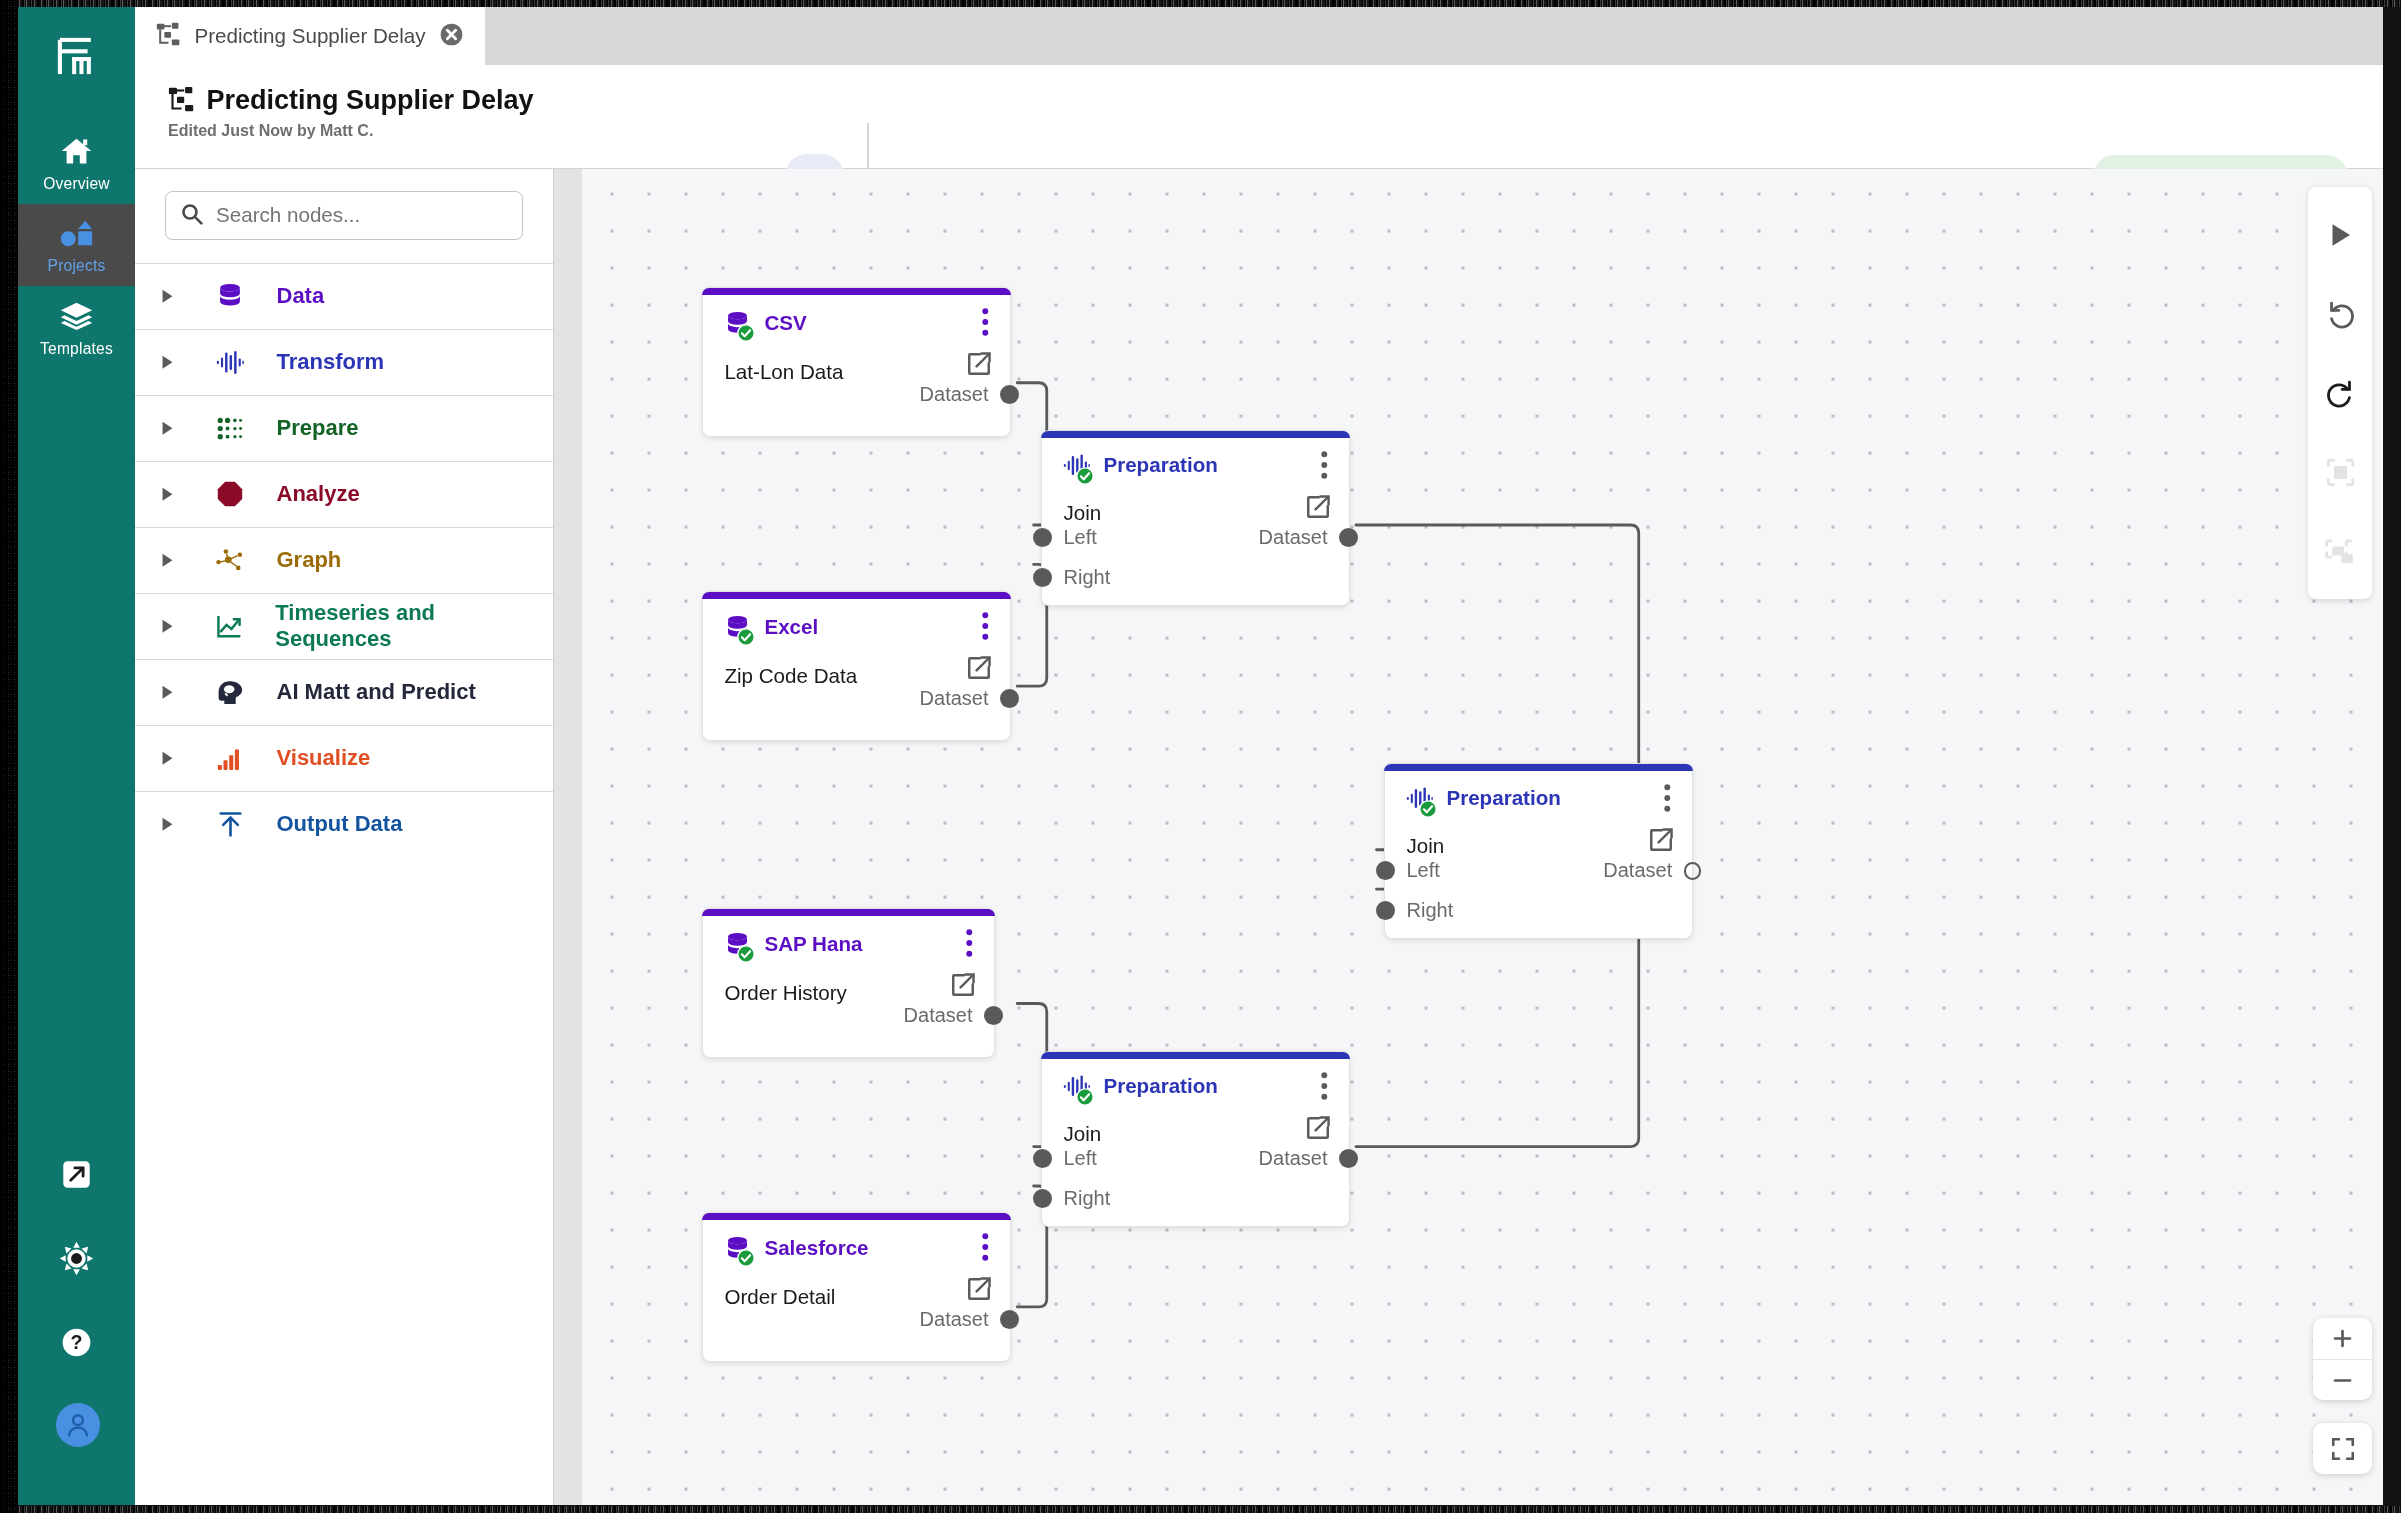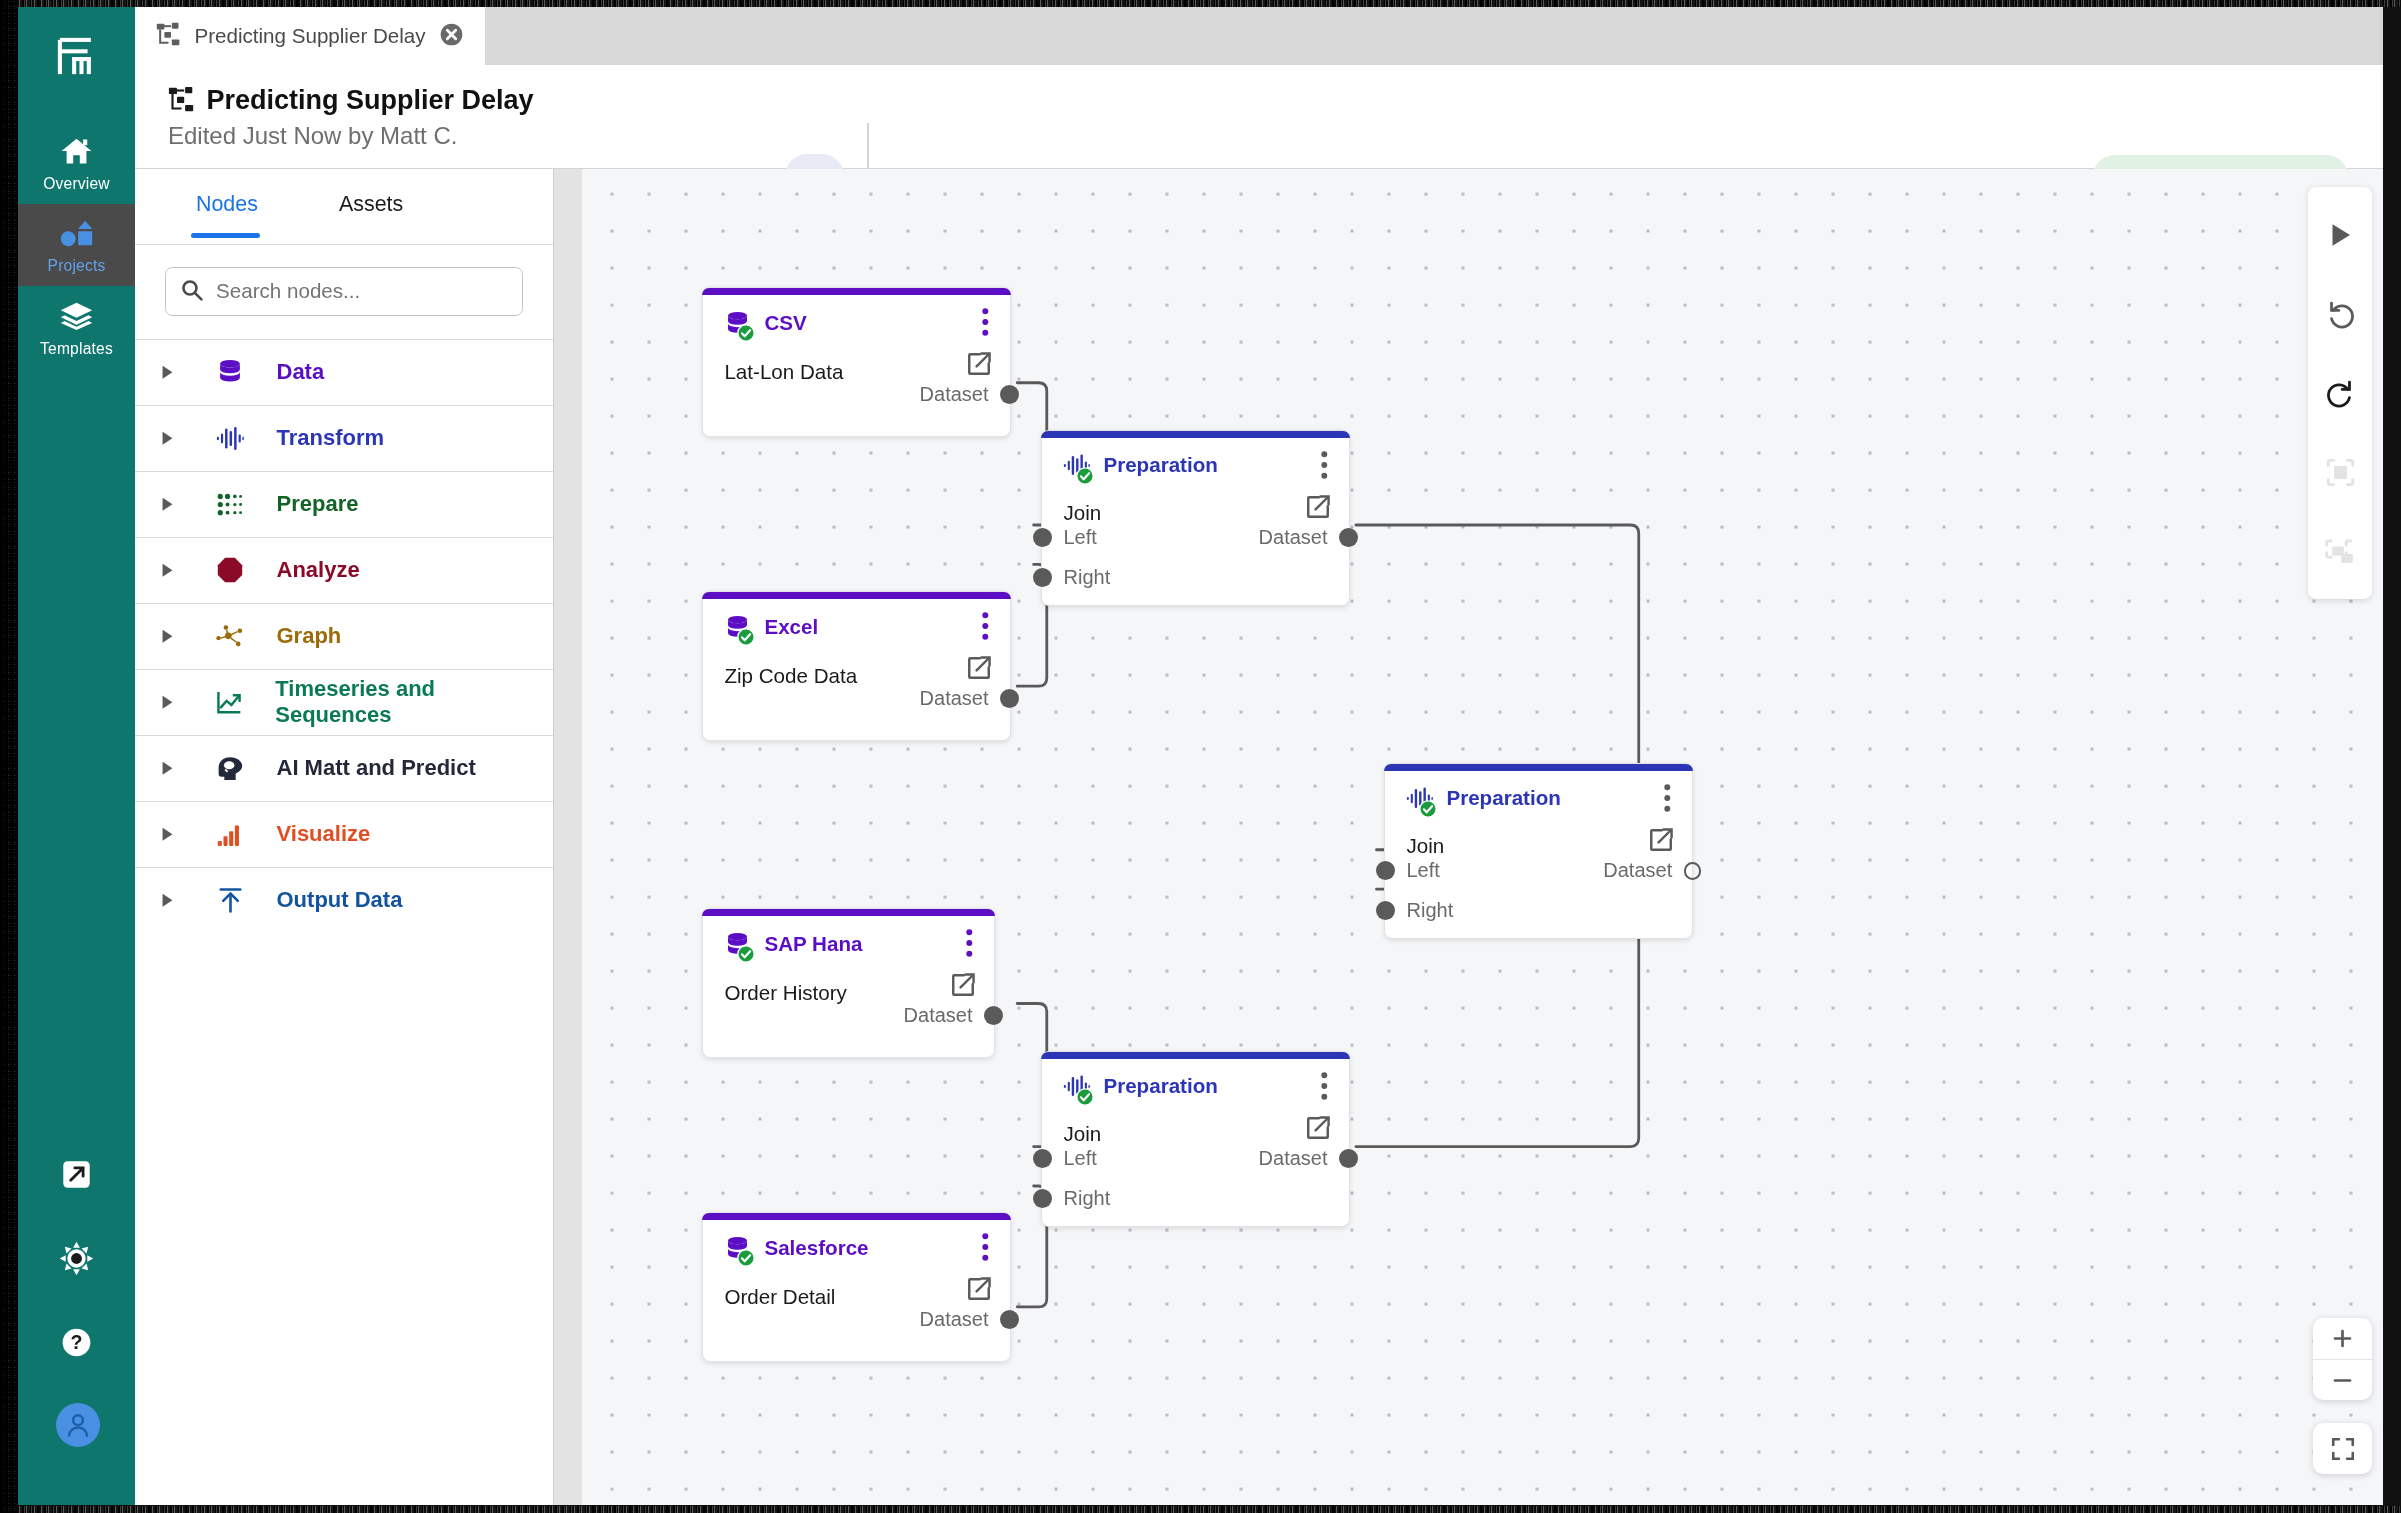--- a/index.html
+++ b/index.html
@@ -80,21 +80,21 @@
   #doc-tab .tt { font-size: 20.6px; color: #4a4a4a; white-space: nowrap; }
 
   
   #header {
     position: absolute; left: 117px; top: 58px; width: 2248px; height: 104px;
     background: #fff; border-bottom: 0.8px solid #d4d4d4;
   }
   #titlewrap { position: absolute; left: 33px; top: 20px; }
   #title-row { display: flex; align-items: center; gap: 11.5px; }
   #page-title { font-size: 27px; font-weight: bold; color: #111; }
-  #subtitle { font-size: 24px; color: #6e6e6e; margin-top: 5.8px; }
+  #subtitle { font-size: 16px; color: #6e6e6e; margin-top: 5.8px; font-weight: bold; }
   #version-badge {
     position: absolute; left: 650px; top: 89px;
     width: 59px; height: 44px; border-radius: 22px;
     background: #e8eaf6; color: #1f2437;
     display: flex; align-items: center; justify-content: center;
     font-size: 20.6px; font-weight: bold;
   }
   #header-divider { position: absolute; left: 732px; top: 58px; width: 1.6px; height: 104px; background: #d4d4d4; }
   #resource-badge {
     position: absolute; right: 35px; top: 90px;
@@ -326,25 +326,20 @@
           <span id="page-title">Predicting Supplier Delay</span>
         </div>
         <div id="subtitle">Edited Just Now by Matt C.</div>
       </div>
       <div id="version-badge">v1</div>
       <div id="header-divider"></div>
       <div id="resource-badge">Memory: 0%, CPU: 0%</div>
     </div>
 
     <div id="panel">
-      <div id="panel-tabs">
-        <div class="ptab active" style="left:61px">Nodes</div>
-        <div class="ptab" style="left:204px">Assets</div>
-        <div class="ptab-underline" style="left:56px; top:64px; width:69px"></div>
-      </div>
 
       <div id="search-wrap">
         <div id="search-box">
           <span>
             <svg width="22" height="22" viewBox="0 0 27 27" fill="none" stroke="#4a4a4a" stroke-width="3.2">
               <circle cx="11" cy="11" r="8"></circle>
                 <path d="M17 17 L25 25" stroke-linecap="round"></path>
             </svg>
           </span>
           <input id="search-input" type="text" placeholder="Search nodes..." style="">

